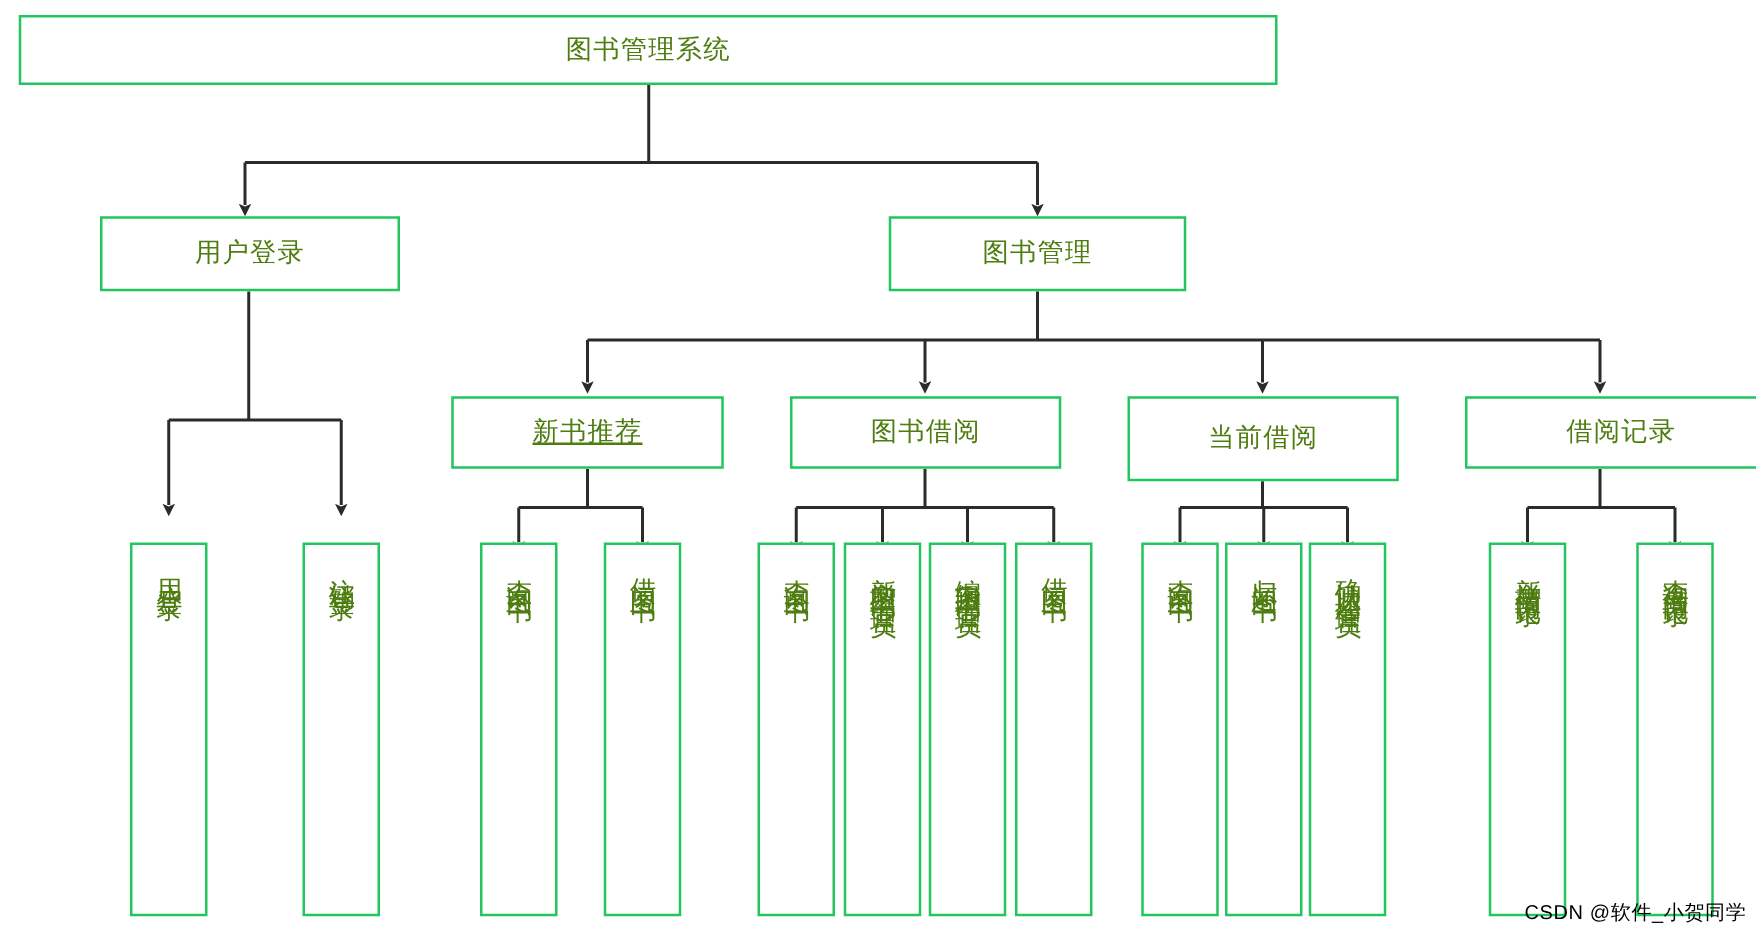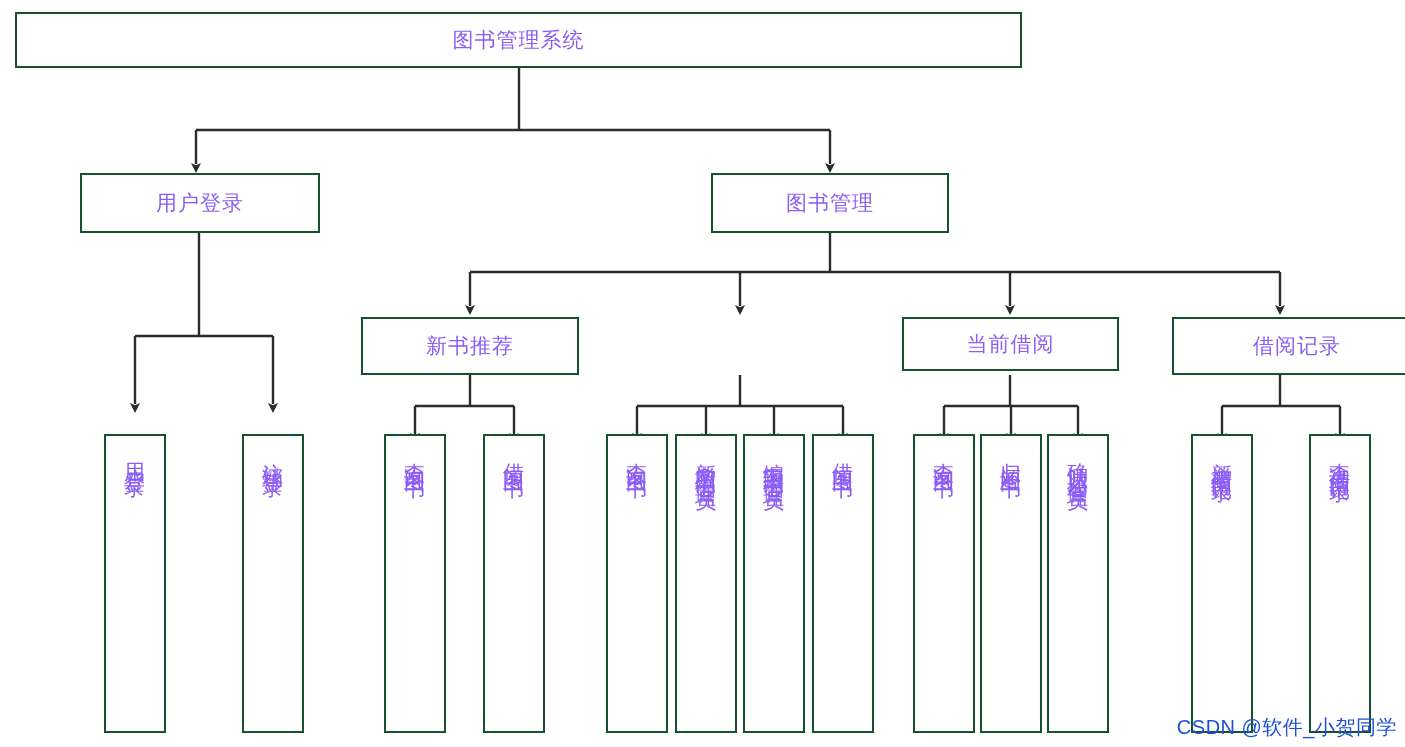--- a/index.html
+++ b/index.html
@@ -21,26 +21,26 @@
     position: absolute;
     left: 0;
     top: 0;
     width: 1405px;
     height: 747px;
     pointer-events: none;
   }
   .node {
     position: absolute;
     box-sizing: border-box;
-    border: 2px solid #14532d;
+    border: 2px solid #22c55e;
     background: #ffffff;
     display: flex;
     align-items: center;
     justify-content: center;
-    color: #8b5cf6;
+    color: #4d7c0f;
   }
   .node-label {
     font-size: 21px;
     line-height: 1.15;
     letter-spacing: 1px;
     white-space: nowrap;
     text-align: center;
   }
   
   .leaf {
@@ -56,22 +56,22 @@
     letter-spacing: 5px;
     white-space: nowrap;
   }
   .leaf.tall .node-label {
     letter-spacing: 4px;
   }
   .watermark {
     position: absolute;
     right: 8px;
     bottom: 6px;
-    font-size: 20px;
-    color: #1d4ed8;
+    font-size: 16px;
+    color: #000000;
     letter-spacing: 0.5px;
     white-space: nowrap;
   }
 </style>
 </head>
 <body>
 
 <div id="canvas">
 
   <svg class="edges" viewBox="0 0 1405 747">
@@ -131,26 +131,29 @@
   </div>
 
   <div class="node" style="left:80px; top:173px; width:240px; height:60px;">
     <span class="node-label">用户登录</span>
   </div>
 
   <div class="node" style="left:711px; top:173px; width:238px; height:60px;justify-content:center;">
     <span class="node-label">图书管理</span>
   </div>
 
-  <div class="node" style="left:361px; top:317px; width:218px; height:58px;">
+  <div class="node" style="left:361px; top:317px; width:218px; height:58px;text-decoration:underline;">
     <span class="node-label">新书推荐</span>
   </div>
 
-
-  <div class="node" style="left:902px; top:317px; width:217px; height:54px;">
+  <div class="node" style="left:632px; top:317px; width:217px; height:58px;">
+    <span class="node-label">图书借阅</span>
+  </div>
+
+  <div class="node" style="left:902px; top:317px; width:217px; height:68px;">
     <span class="node-label">当前借阅</span>
   </div>
 
   <div class="node" style="left:1172px; top:317px; width:250px; height:58px;">
     <span class="node-label">借阅记录</span>
   </div>
 
   <div class="node leaf" style="left:104px; top:434px; width:62px; height:299px;">
     <span class="node-label">用户登录</span>
   </div>

